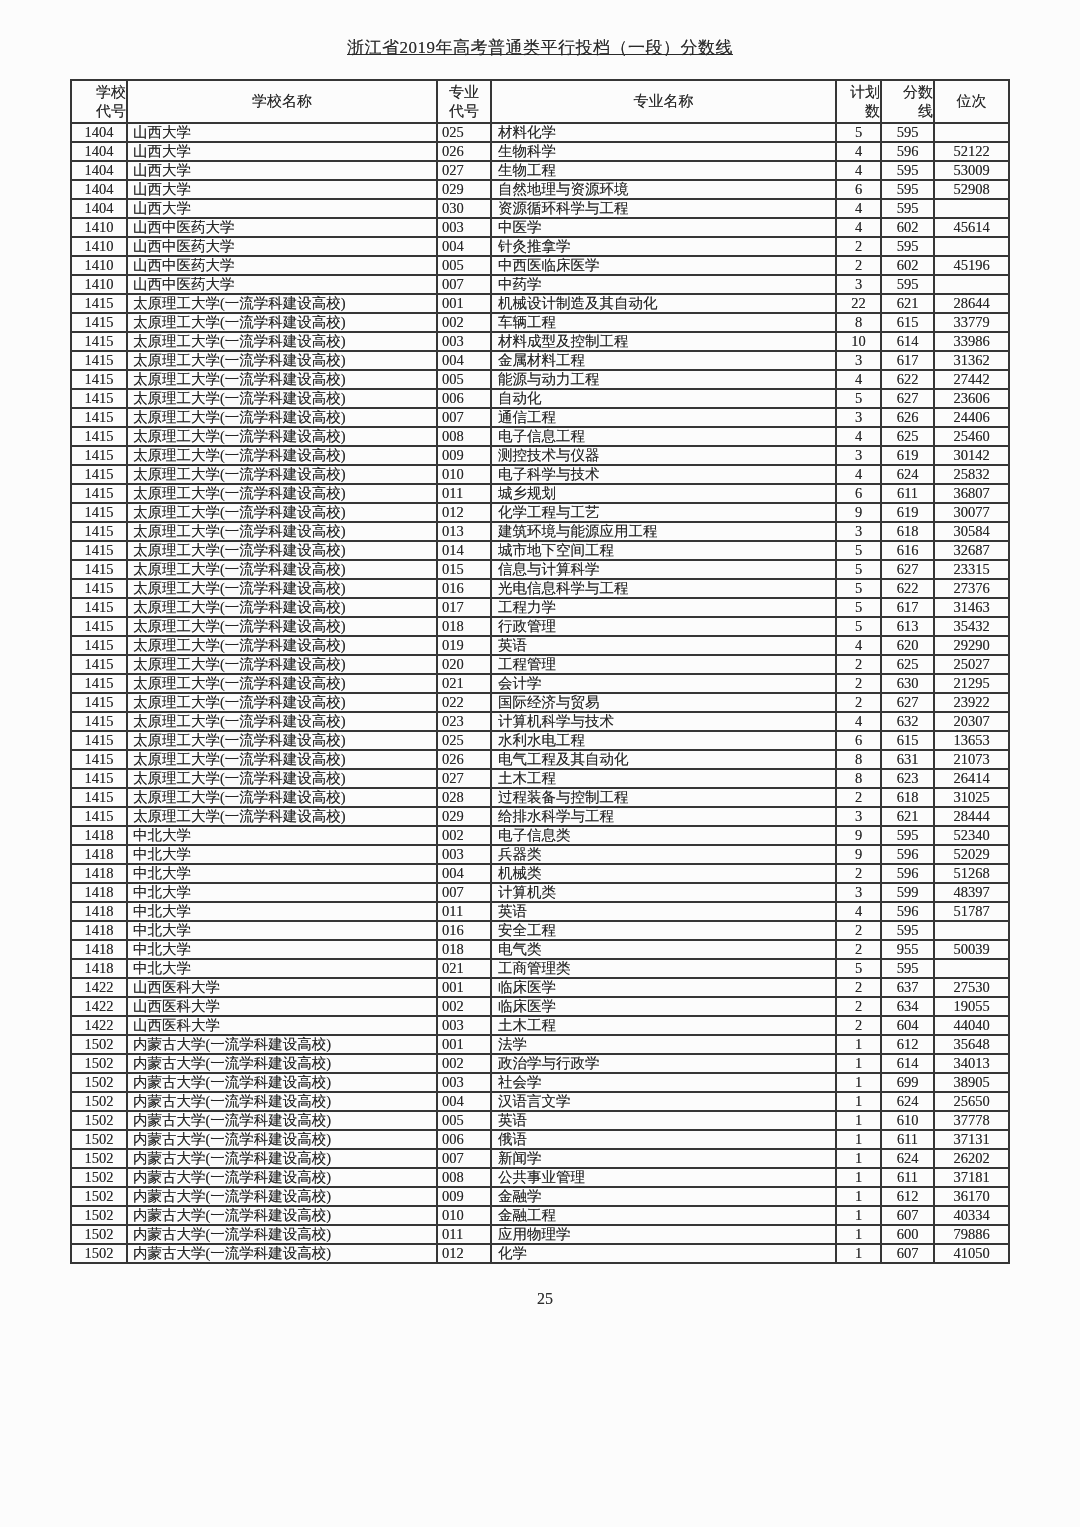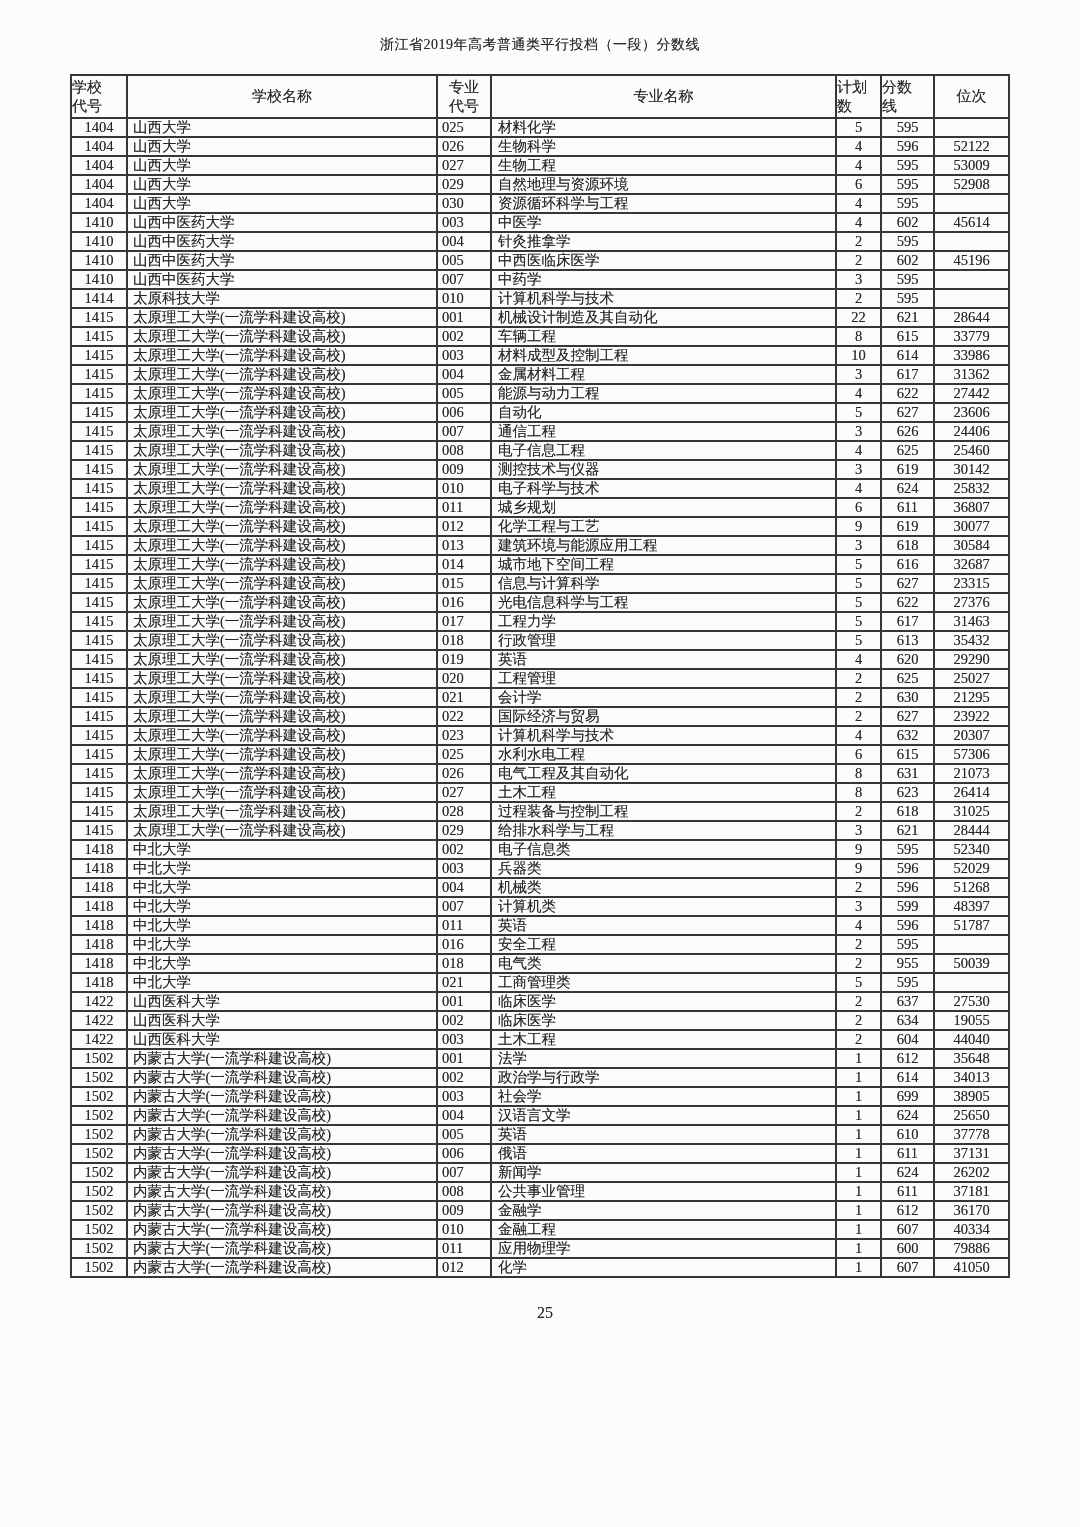--- a/index.html
+++ b/index.html
@@ -13,42 +13,43 @@
     position: relative;
     width: 1080px;
     height: 1527px;
     background: #fcfcfc;
     overflow: hidden;
     text-shadow: 0 0 0.6px rgba(40,40,40,0.55); 
   }
   .doc-title {
     padding-top: 36px;
     text-align: center;
-    font-size: 14px;
+    font-size: 17px;
     letter-spacing: 0.5px;
     color: #2a2a2a;
     font-weight: 500;
+    text-decoration: underline;
   }
   table.score-table {
     margin: 20px auto 0 auto;
     width: 938px;
     border-collapse: collapse;
     table-layout: fixed;
   }
   .score-table th, .score-table td {
     border: 2px solid #363636;
     font-size: 14.5px;
     line-height: 1.05;
     overflow: hidden;
     white-space: nowrap;
     color: #272727;
   }
   .score-table thead th {
     height: 43px;
-    text-align: left;
+    text-align: right;
     vertical-align: middle;
     font-weight: normal;
     white-space: pre-line;
     font-size: 15px;
     line-height: 1.25;
   }
   .score-table tbody td { height: 19px; vertical-align: middle; }
   
   .col-school-code { width: 56px;  text-align: center; }
   .col-school-name { width: 310px; text-align: left; }
@@ -168,29 +169,20 @@
         <tr>
           <td class="col-school-code">1410</td>
           <td class="col-school-name">山西中医药大学</td>
           <td class="col-major-code">007</td>
           <td class="col-major-name">中药学</td>
           <td class="col-plan-count">3</td>
           <td class="col-score-line">595</td>
           <td class="col-rank"></td>
         </tr>
         <tr>
-          <td class="col-school-code">1414</td>
-          <td class="col-school-name">太原科技大学</td>
-          <td class="col-major-code">010</td>
-          <td class="col-major-name">计算机科学与技术</td>
-          <td class="col-plan-count">2</td>
-          <td class="col-score-line">595</td>
-          <td class="col-rank"></td>
-        </tr>
-        <tr>
           <td class="col-school-code">1415</td>
           <td class="col-school-name">太原理工大学(一流学科建设高校)</td>
           <td class="col-major-code">001</td>
           <td class="col-major-name">机械设计制造及其自动化</td>
           <td class="col-plan-count">22</td>
           <td class="col-score-line">621</td>
           <td class="col-rank">28644</td>
         </tr>
         <tr>
           <td class="col-school-code">1415</td>
@@ -390,21 +382,21 @@
           <td class="col-score-line">632</td>
           <td class="col-rank">20307</td>
         </tr>
         <tr>
           <td class="col-school-code">1415</td>
           <td class="col-school-name">太原理工大学(一流学科建设高校)</td>
           <td class="col-major-code">025</td>
           <td class="col-major-name">水利水电工程</td>
           <td class="col-plan-count">6</td>
           <td class="col-score-line">615</td>
-          <td class="col-rank">57306</td>
+          <td class="col-rank">13653</td>
         </tr>
         <tr>
           <td class="col-school-code">1415</td>
           <td class="col-school-name">太原理工大学(一流学科建设高校)</td>
           <td class="col-major-code">026</td>
           <td class="col-major-name">电气工程及其自动化</td>
           <td class="col-plan-count">8</td>
           <td class="col-score-line">631</td>
           <td class="col-rank">21073</td>
         </tr>

